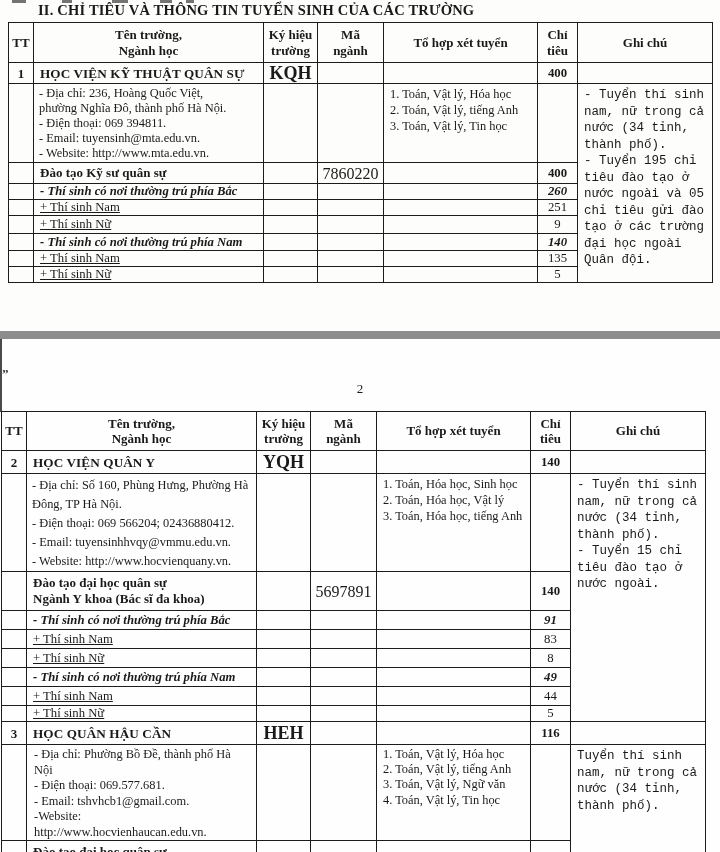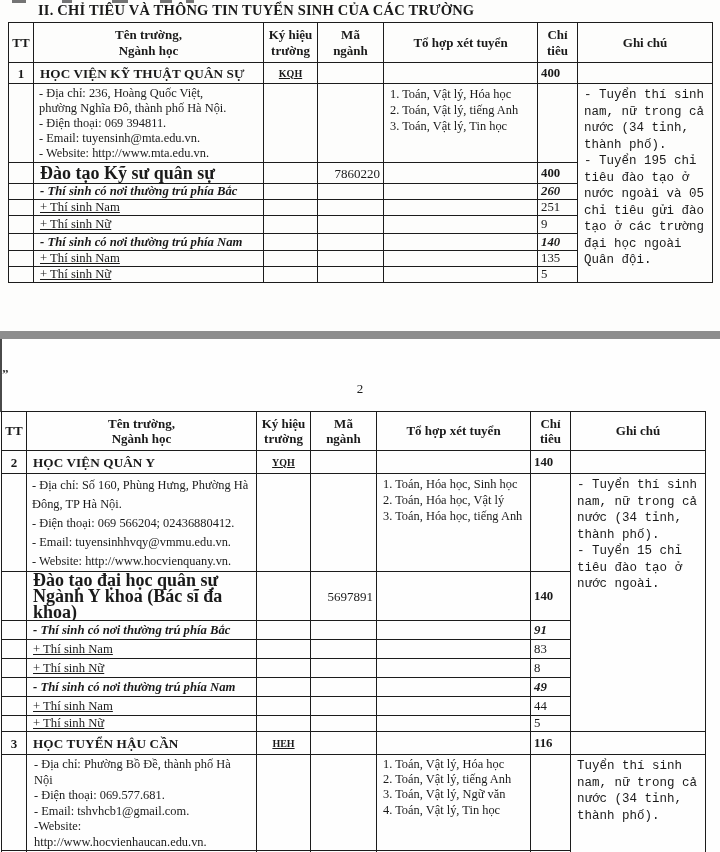--- a/index.html
+++ b/index.html
@@ -34,32 +34,32 @@
     padding:0 3px;overflow:hidden;
     font-size:12.6px;line-height:15px;
     vertical-align:middle;
   }
   .t th{font-weight:bold;text-align:center;white-space:pre-line;font-size:13px;line-height:15.5px;padding:2px 1px;}
   .hrow1 th{height:35px;} .hrow2 th{height:34px;}
 
   .ml{white-space:pre-line;}
   td.tt{text-align:center;font-weight:bold;font-size:13px;}
   td.schoolname{font-weight:bold;font-size:13.2px;padding-left:6px;letter-spacing:.1px;}
-  td.code{text-align:center;font-weight:bold;font-size:10px;text-decoration:underline;}
-  td.mc{text-align:right;font-size:13px;}
-  td.quota{font-size:12.8px;}
+  td.code{text-align:center;font-weight:bold;font-size:18px;}
+  td.mc{text-align:center;font-size:16px;}
+  td.quota{text-align:center;font-size:12.8px;}
   td.qb{font-weight:bold;}
   td.qbi{font-weight:bold;font-style:italic;}
   td.contact{vertical-align:top;padding:2px 4px 0 5px;line-height:15px;font-size:12.4px;}
   td.contact2{line-height:19px;}
   td.contact3{line-height:15.5px;padding-left:7px;}
   td.combos{vertical-align:top;padding:2px 2px 0 6px;line-height:16px;font-size:12.4px;}
   td.combos3{line-height:15.2px;}
   td.note{vertical-align:top;padding:3px 4px 0 6px;line-height:16.5px;font-size:12.5px;font-family:Liberation Mono, monospace;}
-  td.prog{font-weight:bold;padding-left:6px;font-size:18px;line-height:16px;font-family:Liberation Serif, serif;}
+  td.prog{font-weight:bold;padding-left:6px;font-size:13px;line-height:16px;font-family:Liberation Serif, serif;}
   td.sub{padding-left:6px;font-size:12.7px;text-decoration:underline;}
   td.subi{padding-left:6px;font-size:12.7px;font-weight:bold;font-style:italic;}
 
   
   tr.r20 td{height:20px;} tr.r22 td{height:22px;}
   tr.r76 td{height:76px;} tr.r87 td{height:87px;} tr.r66 td{height:66px;}
   tr.r38 td{height:38px;}
   tr.r15 td{height:15px;} tr.r16 td{height:16px;} tr.r17 td{height:17px;} tr.r18 td{height:18px;}
 </style>
 </head>
@@ -294,21 +294,21 @@
       <td></td>
       <td class="sub">+ Thí sinh Nữ</td>
       <td></td>
         <td></td>
         <td></td>
       <td class="quota">5</td>
     </tr>
 
     <tr class="r22">
       <td class="tt">3</td>
-      <td class="schoolname">HỌC TUYỂN HẬU CẦN</td>
+      <td class="schoolname">HỌC QUÂN HẬU CẦN</td>
       <td class="code">HEH</td>
       <td></td>
       <td></td>
       <td class="quota qb">116</td>
       <td></td>
     </tr>
     <tr class="r66">
       <td></td>
       <td class="contact contact3 ml">- Địa chỉ: Phường Bồ Đề, thành phố Hà Nội
 - Điện thoại: 069.577.681.

